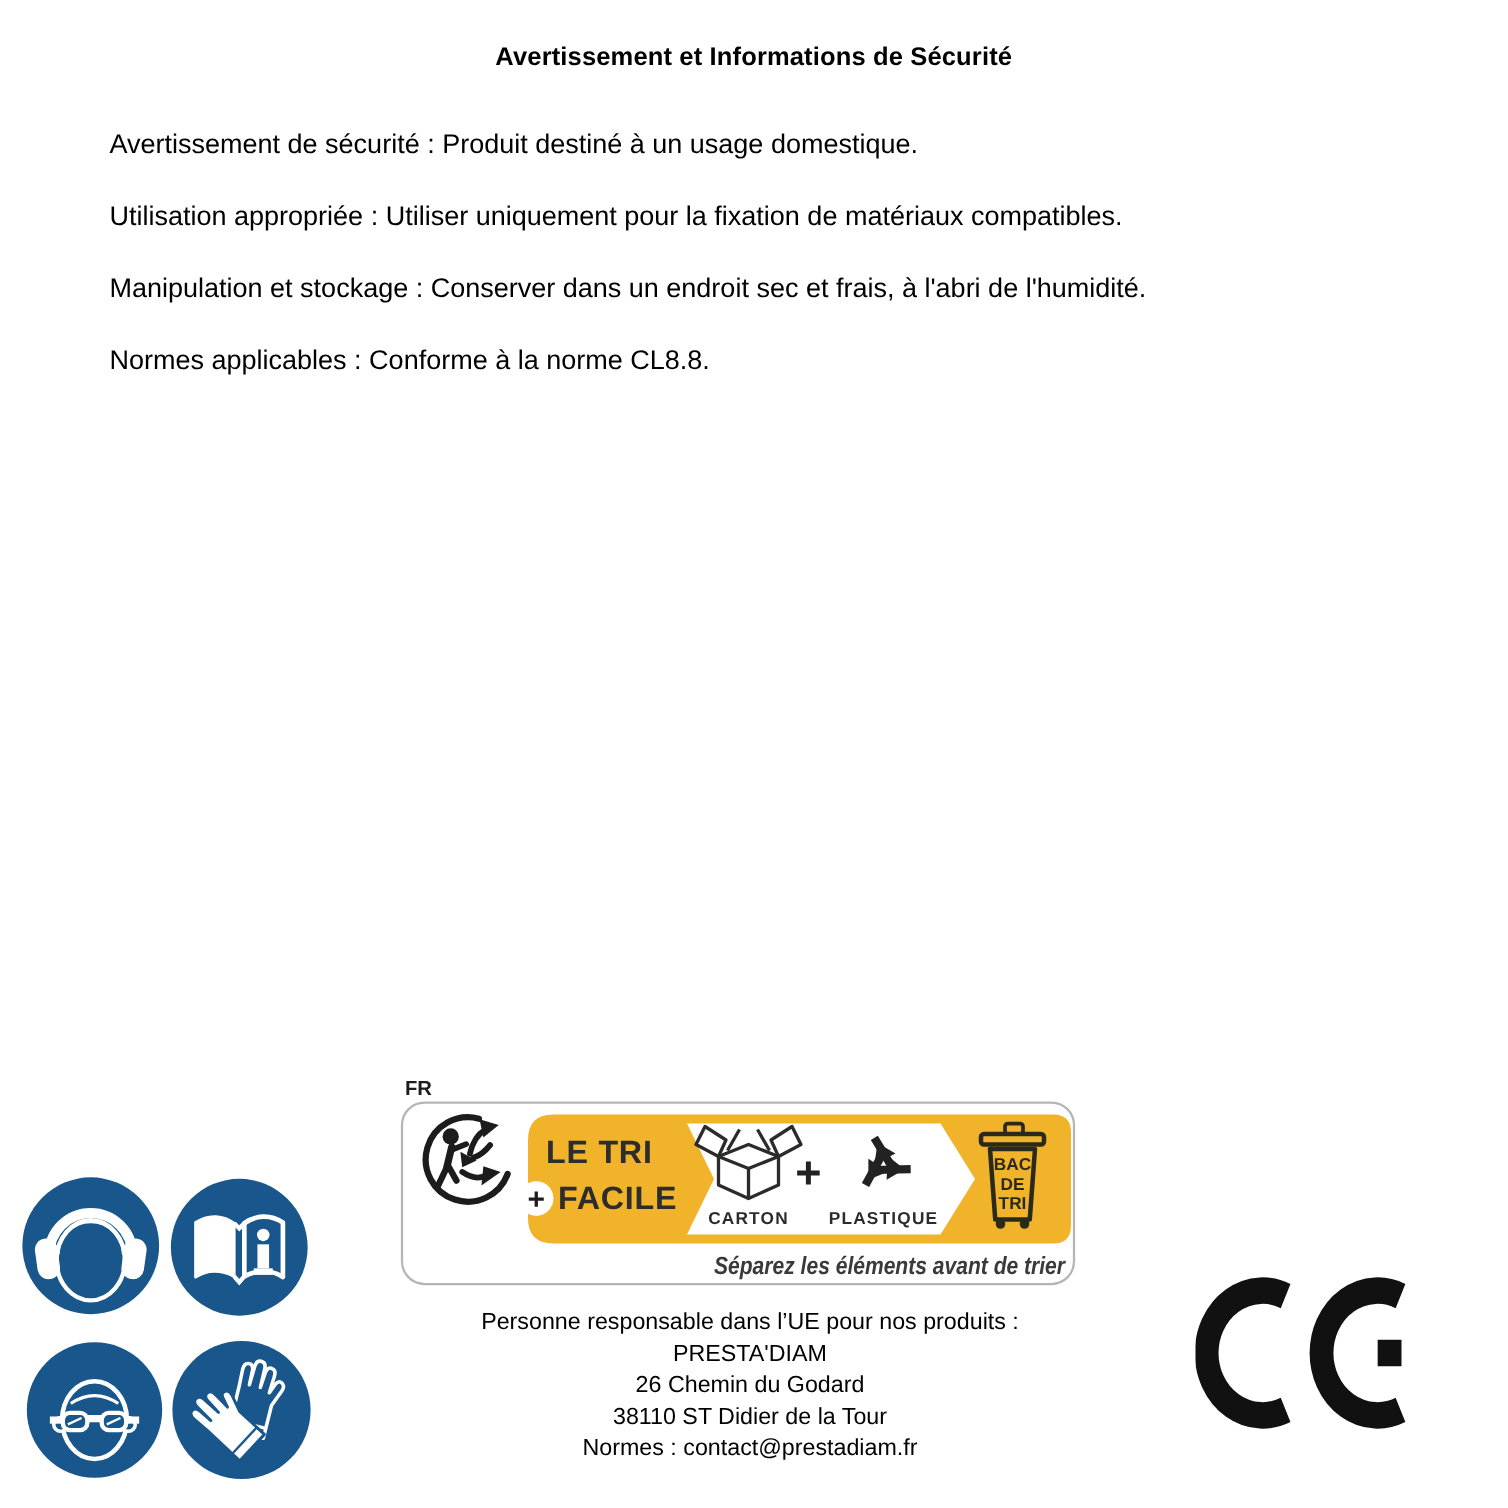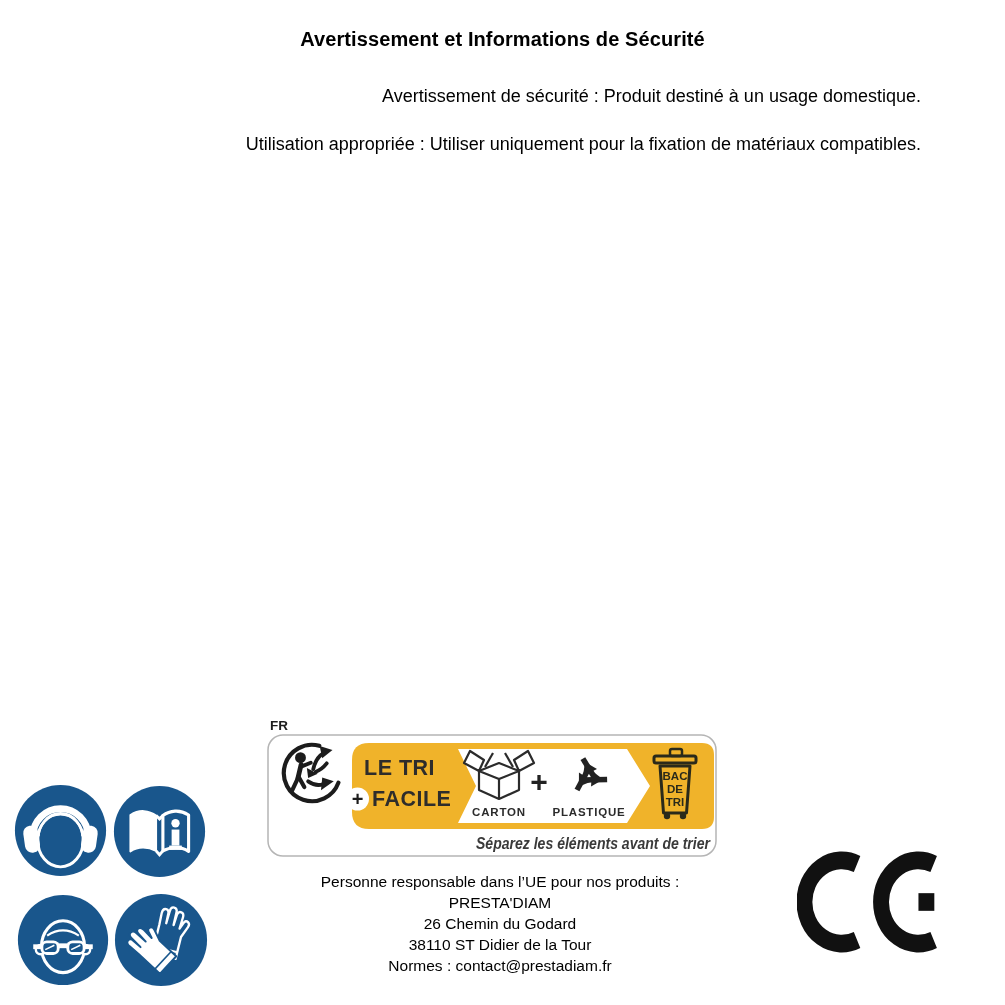--- a/index.html
+++ b/index.html
@@ -2,43 +2,45 @@
 <html><head>
 <meta charset="utf-8">
 <style>
   html,body{margin:0;padding:0;}
   body{
     width:1005px;height:1005px;position:relative;background:#ffffff;
     font-family:"Liberation Sans",sans-serif;color:#000;overflow:hidden;
   }
   .page-title{
     position:absolute;top:28px;left:0;width:100%;text-align:center;
-    font-size:20px;font-weight:bold;letter-spacing:.1px;
+    font-size:17px;font-weight:bold;letter-spacing:.1px;
   }
   .content{
     position:absolute;left:73px;top:83px;width:848px;
     font-size:18px;line-height:26px;
   }
-  .content p{margin:0 0 22px 0;text-align:right;}
+  .content p{margin:0 0 22px 0;}
   .abs{position:absolute;}
   svg text{font-family:"Liberation Sans",sans-serif;}
   .contact{
     position:absolute;left:278px;top:871px;width:444px;text-align:center;
     font-size:15.5px;font-weight:normal;line-height:21px;
   }
   .contact div{white-space:nowrap;}
 </style>
 </head>
 <body>
 
 <div class="page-title">Avertissement et Informations de Sécurité</div>
 
 <div class="content">
   <p>Avertissement de sécurité : Produit destiné à un usage domestique.</p>
   <p>Utilisation appropriée : Utiliser uniquement pour la fixation de matériaux compatibles.</p>
+  <p>Manipulation et stockage : Conserver dans un endroit sec et frais, à l'abri de l'humidité.</p>
+  <p>Normes applicables : Conforme à la norme CL8.8.</p>
 </div>
 
 <svg class="abs" style="left:266px;top:712px;" width="452" height="146" viewBox="0 0 452 146">
   <text x="4" y="18" font-size="13.5" font-weight="bold" fill="#1c1c1c">FR</text>
   <rect x="2" y="23" width="448" height="121" rx="15" fill="#ffffff" stroke="#b5b5b5" stroke-width="1.5"></rect>
 
   <path d="M 103 31 H 436 Q 448 31 448 43 V 105 Q 448 117 436 117 H 103 Q 86 117 86 100 V 48 Q 86 31 103 31 Z" fill="#F0B32A"></path>
 
   <polygon points="192,37 361,37 384,74 361,111 192,111 210,74" fill="#ffffff"></polygon>
 

